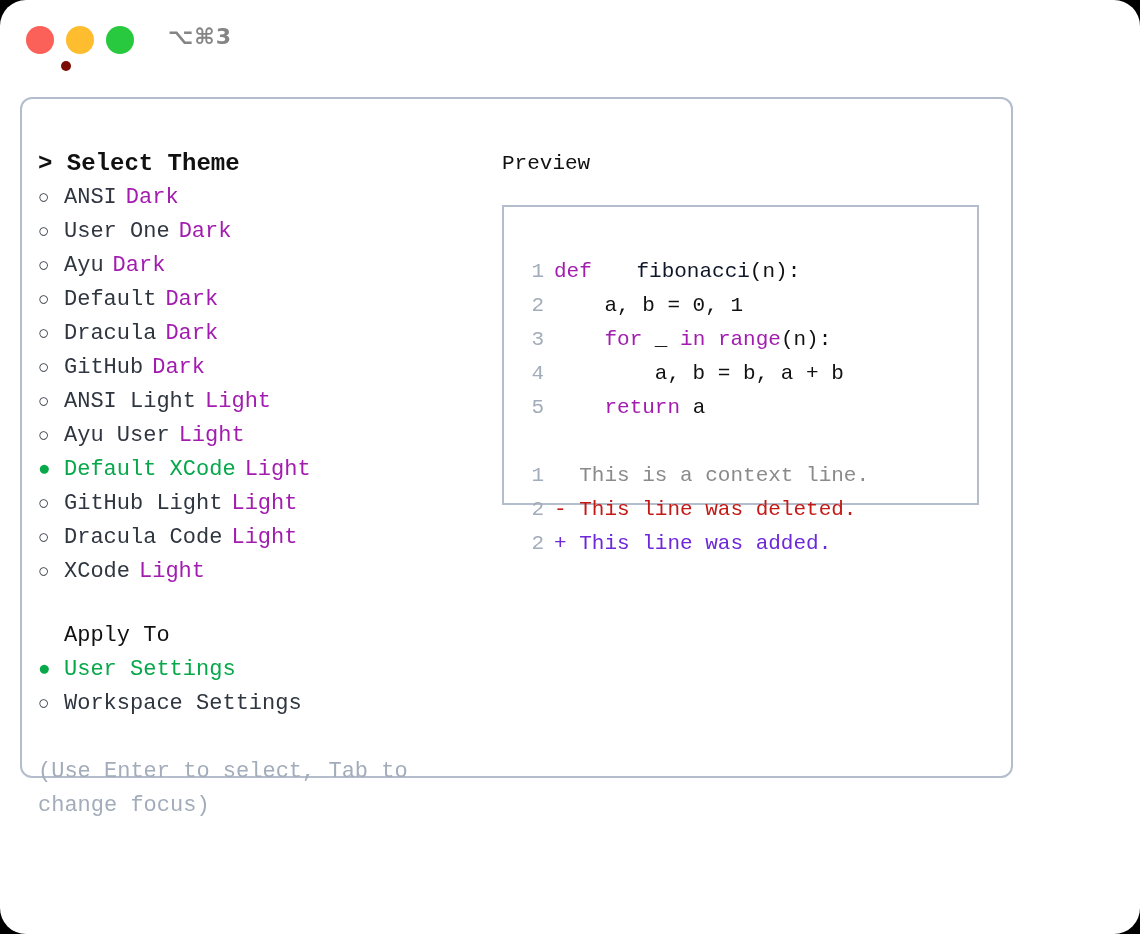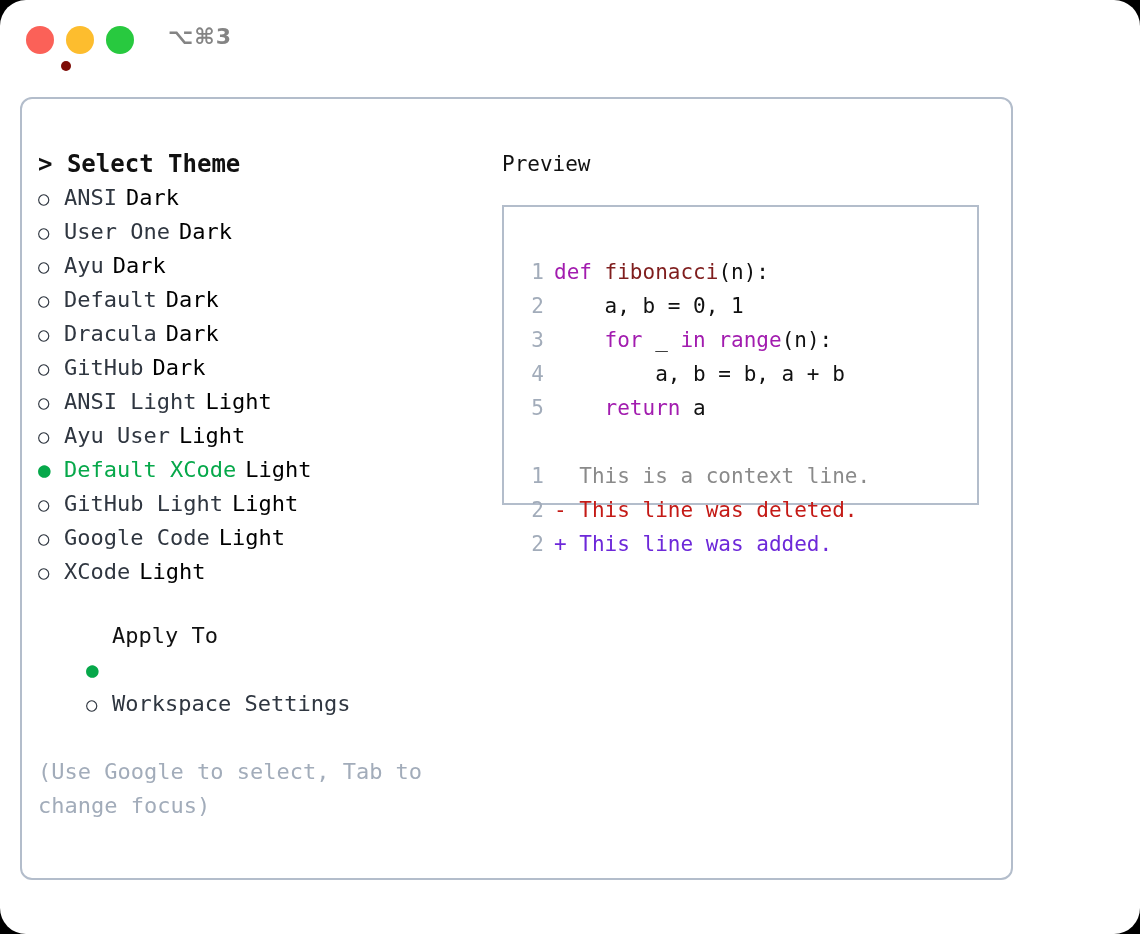--- a/index.html
+++ b/index.html
@@ -65,25 +65,26 @@
     letter-spacing: 1px;
     white-space: nowrap;
   }
 
   
   #main-panel {
     position: absolute;
     left: 20px;
     top: 97px;
     width: 993px;
-    height: 783px;
+    height: 681px;
     border: 2px solid #b3bdcb;
     border-radius: 12px;
     box-sizing: border-box;
     background: #ffffff;
+    font-family: Liberation Mono, monospace;
   }
 
   
   #theme-column {
     position: absolute;
     left: 16px;
     top: 48px;
     width: 440px;
   }
   #theme-header {
@@ -113,27 +114,26 @@
     font-size: 21px;
   }
   .opt-label {
     color: #2f3640;
     text-align: right;
   }
   .opt-row.is-selected .opt-label {
     color: #06a84a;
   }
   .opt-variant {
-    color: #000000;
+    color: #a21caf;
     margin-left: 9px;
   }
 
   #apply-section {
     margin-top: 30px;
-    margin-left: 48px;
   }
   #apply-header {
     font-size: 22px;
     color: #111111;
     line-height: 34px;
     padding-left: 26px;
     white-space: pre;
   }
 
   #hint-text {
@@ -182,21 +182,21 @@
   .line-no {
     width: 26px;
     flex: 0 0 26px;
     text-align: right;
     color: #a2acba;
     margin-right: 10px;
   }
   .code-text { white-space: pre; }
 
   .tok-kw   { color: #a21caf; }
-  .tok-fn   { color: #7f1d1d; }
+  .tok-fn   { color: #0f172a; margin-left: 32px; }
   .tok-plain{ color: #111111; }
 
   .diff-gap { height: 34px; }
   .diff-ctx { color: #8a8a8a; }
   .diff-del { color: #c41a16; }
   .diff-add { color: #6d28d9; }
 </style>
 </head>
 <body>
 
@@ -221,33 +221,33 @@
           <div class="opt-row"><span class="opt-bullet">○</span><span class="opt-label">ANSI</span><span class="opt-variant">Dark</span></div>
           <div class="opt-row"><span class="opt-bullet">○</span><span class="opt-label">User One</span><span class="opt-variant">Dark</span></div>
           <div class="opt-row"><span class="opt-bullet">○</span><span class="opt-label">Ayu</span><span class="opt-variant">Dark</span></div>
           <div class="opt-row"><span class="opt-bullet">○</span><span class="opt-label">Default</span><span class="opt-variant">Dark</span></div>
           <div class="opt-row"><span class="opt-bullet">○</span><span class="opt-label">Dracula</span><span class="opt-variant">Dark</span></div>
           <div class="opt-row"><span class="opt-bullet">○</span><span class="opt-label">GitHub</span><span class="opt-variant">Dark</span></div>
           <div class="opt-row"><span class="opt-bullet">○</span><span class="opt-label">ANSI Light</span><span class="opt-variant">Light</span></div>
           <div class="opt-row"><span class="opt-bullet">○</span><span class="opt-label">Ayu User</span><span class="opt-variant">Light</span></div>
           <div class="opt-row is-selected"><span class="opt-bullet selected">●</span><span class="opt-label">Default XCode</span><span class="opt-variant">Light</span></div>
           <div class="opt-row"><span class="opt-bullet">○</span><span class="opt-label">GitHub Light</span><span class="opt-variant">Light</span></div>
-          <div class="opt-row"><span class="opt-bullet">○</span><span class="opt-label">Google Code</span><span class="opt-variant">Light</span></div>
+          <div class="opt-row"><span class="opt-bullet">○</span><span class="opt-label">Dracula Code</span><span class="opt-variant">Light</span></div>
           <div class="opt-row"><span class="opt-bullet">○</span><span class="opt-label">XCode</span><span class="opt-variant">Light</span></div>
         </div>
 
       <div id="apply-section">
         <div id="apply-header">Apply To</div>
         <div id="apply-list">
-            <div class="opt-row is-selected"><span class="opt-bullet selected">●</span></div>
+            <div class="opt-row is-selected"><span class="opt-bullet selected">●</span><span class="opt-label">User Settings</span></div>
             <div class="opt-row"><span class="opt-bullet">○</span><span class="opt-label">Workspace Settings</span></div>
           </div>
       </div>
 
-      <div id="hint-text">(Use Google to select, Tab to change focus)</div>
+      <div id="hint-text">(Use Enter to select, Tab to change focus)</div>
     </div>
 
     <div id="preview-column">
       <div id="preview-header">Preview</div>
       <div id="preview-box">
         <div id="code-area"><div class="code-line"><span class="line-no">1</span><span class="code-text"><span class="tok-kw">def </span><span class="tok-fn">fibonacci</span><span class="tok-plain">(n):</span></span></div><div class="code-line"><span class="line-no">2</span><span class="code-text"><span class="tok-plain">    a, b = 0, 1</span></span></div><div class="code-line"><span class="line-no">3</span><span class="code-text"><span class="tok-plain">    </span><span class="tok-kw">for</span><span class="tok-plain"> _ </span><span class="tok-kw">in</span><span class="tok-plain"> </span><span class="tok-kw">range</span><span class="tok-plain">(n):</span></span></div><div class="code-line"><span class="line-no">4</span><span class="code-text"><span class="tok-plain">        a, b = b, a + b</span></span></div><div class="code-line"><span class="line-no">5</span><span class="code-text"><span class="tok-plain">    </span><span class="tok-kw">return</span><span class="tok-plain"> a</span></span></div><div class="diff-gap"></div><div class="code-line"><span class="line-no">1</span><span class="code-text diff-ctx">  This is a context line.</span></div><div class="code-line"><span class="line-no">2</span><span class="code-text diff-del">- This line was deleted.</span></div><div class="code-line"><span class="line-no">2</span><span class="code-text diff-add">+ This line was added.</span></div></div>
       </div>
     </div>
 
   </div>

